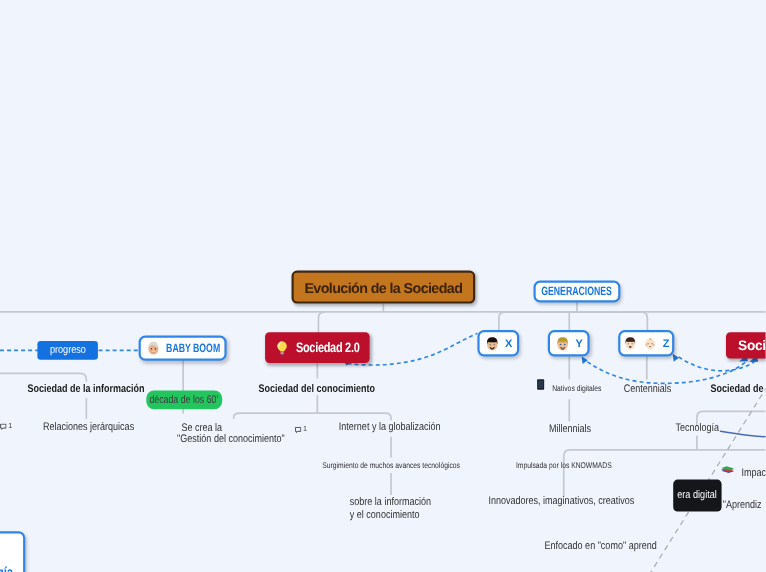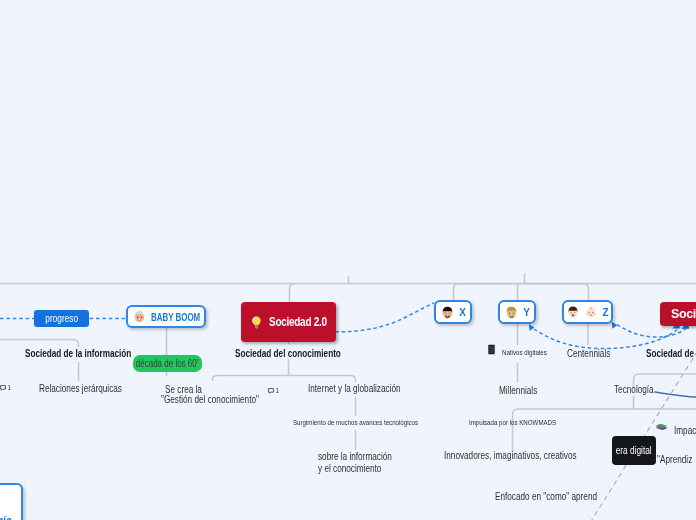--- a/index.html
+++ b/index.html
@@ -86,32 +86,38 @@
   </g>
   <g fill="#1f77d8">
     <path d="M311,326 L318.6,330 L315,332.2 Z"></path>
     <path d="M528.8,324 L529.6,331 L534.4,327.6 Z"></path>
     <path d="M611.6,321.5 L612.4,328.8 L617.4,325.2 Z"></path>
     <path d="M679,322 L672,328.6 L679.8,328.4 Z"></path>
     <path d="M688,322 L681.4,329 L689.2,328.8 Z"></path>
   </g>
 </svg>
 
-
-  <div class="node red" style="left:241px;top:302px;height:40px;">
+  <div class="node root" style="left:265px;top:246px;width:167px;height:30px;">
+    <span>Evolución de la Sociedad</span>
+  </div>
+
+  <div class="node red" style="left:241px;top:302px;height:28px;">
     <svg class="emoji" width="15" height="15" viewBox="0 0 32 32">
       <path d="M16 3c-5 0-9 4-9 8.8 0 3.3 1.7 5.5 3.1 7.2 .9 1.1 1.6 2 1.7 3.1h8.4c .1-1.1 .8-2 1.7-3.1C23.3 17.3 25 15.1 25 11.8 25 7 21 3 16 3z" fill="#ffd94a"></path>
       <path d="M16 3c-5 0-9 4-9 8.8 0 3.3 1.7 5.5 3.1 7.2 .5 .6 .9 1.2 1.2 1.8C10 18 9.5 15.3 10.5 12 11.4 9 13.6 6.6 16 5.6V3z" fill="#ffe89a"></path>
       <rect x="12.6" y="22.7" width="6.8" height="2.1" rx=".7" fill="#b8b8bd"></rect>
       <rect x="12.6" y="25.3" width="6.8" height="2.1" rx=".7" fill="#9c9ca2"></rect>
       <path d="M13.8 27.9h4.4c-.3 1.1-1.2 1.7-2.2 1.7s-1.9-.6-2.2-1.7z" fill="#86868c"></path>
     </svg>
     <span class="cond" style="transform: scaleX(0.8); margin-right: -14.4469px;">Sociedad 2.0</span>
   </div>
 
+  <div class="node wbox" style="left:485px;top:255px;width:79px;height:20px;font-size:11px;">
+    <span class="cond" style="transform: scaleX(0.72); margin-right: -24.99px;">GENERACIONES</span>
+  </div>
 
   <div class="node wbox" style="left:126px;top:305px;width:80px;height:23px;font-size:11px;">
     <svg class="emoji" width="15" height="15" viewBox="0 0 36 36">
       <ellipse cx="18" cy="20" rx="11" ry="12" fill="#e8b18a"></ellipse>
       <path d="M18 4c-7 0-11 4.5-11 10.5 0 1.6.2 2.8.5 3.8.6-3.2 2-5 4-5.8 2-.8 3.2-1.4 4.3-2.6 1.2 1.6 3.3 2.6 5.3 3.1 2.1.5 3.3 2.1 3.9 5.3.3-1 .5-2.2.5-3.8C29 8.5 25 4 18 4z" fill="#d8d8d8"></path>
       <ellipse cx="13.6" cy="19.5" rx="1.5" ry="1.8" fill="#5a3a28"></ellipse>
       <ellipse cx="22.4" cy="19.5" rx="1.5" ry="1.8" fill="#5a3a28"></ellipse>
       <path d="M14 26c1.2 1.2 2.5 1.7 4 1.7s2.8-.5 4-1.7c-1 2.1-2.4 3-4 3s-3-0.9-4-3z" fill="#bfa08e"></path>
       <path d="M15 24.5h6c0 0-.5 1.6-3 1.6s-3-1.6-3-1.6z" fill="#fff"></path>
     </svg>

